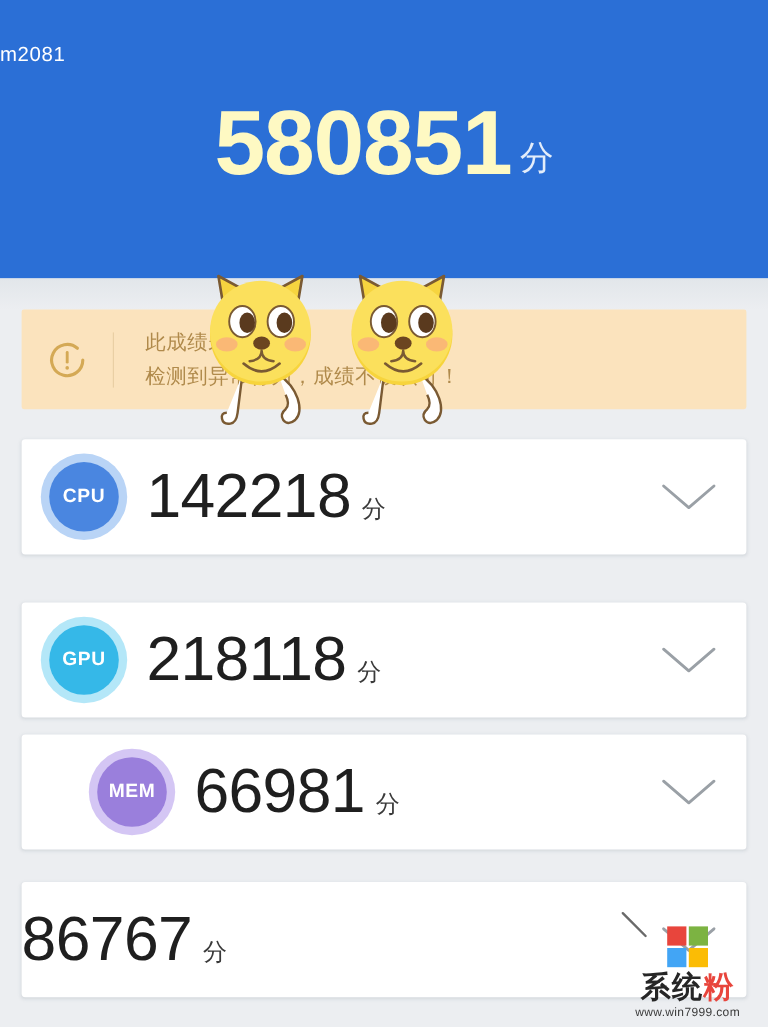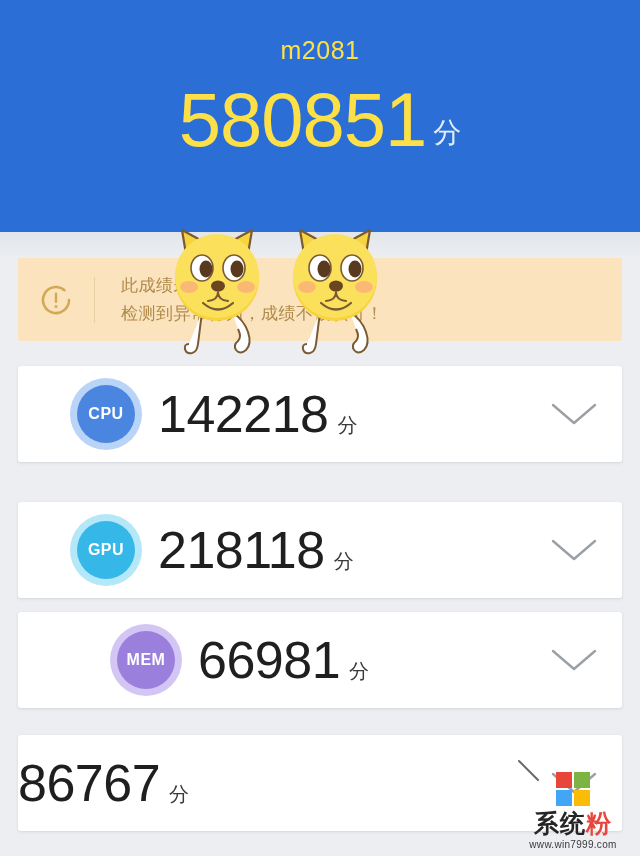--- a/index.html
+++ b/index.html
@@ -23,37 +23,37 @@
     left: 0; top: 0;
     width: 640px;
     height: 232px;
     background: #2b6fd6;
     overflow: hidden;
   }
   .header-device {
     position: absolute;
     top: 36px;
     left: 0; right: 0;
-    text-align: center;
-    font-size: 25px;
-    color: #fde047;
+    text-align: left;
+    font-size: 17px;
+    color: #ffffff;
     letter-spacing: 0.5px;
   }
   .header-score-wrap {
     position: absolute;
     top: 82px;
     left: 0; right: 0;
     text-align: center;
     white-space: nowrap;
   }
   .header-score {
     font-size: 76px;
     line-height: 76px;
-    color: #fde047;
-    font-weight: 400;
+    color: #fef9c3;
+    font-weight: 700;
     letter-spacing: -1px;
     vertical-align: baseline;
   }
   .header-unit {
     font-size: 28px;
     color: #e3edfa;
     margin-left: 7px;
     vertical-align: baseline;
     position: relative;
     top: -4px;
@@ -116,21 +116,20 @@
   #card-0 { top: 366px; }
   #card-1 { top: 502px; }
   #card-2 { top: 612px; padding-left: 40px; }
   #card-3 { top: 735px; }
 
   .badge-wrap {
     flex: 0 0 104px;
     display: flex;
     align-items: flex-start;
     justify-content: center;
-    margin-left: 36px;
   }
   .badge {
     width: 58px;
     height: 58px;
     border-radius: 50%;
     display: flex;
     align-items: center;
     justify-content: center;
     color: #ffffff;
     font-size: 16px;

